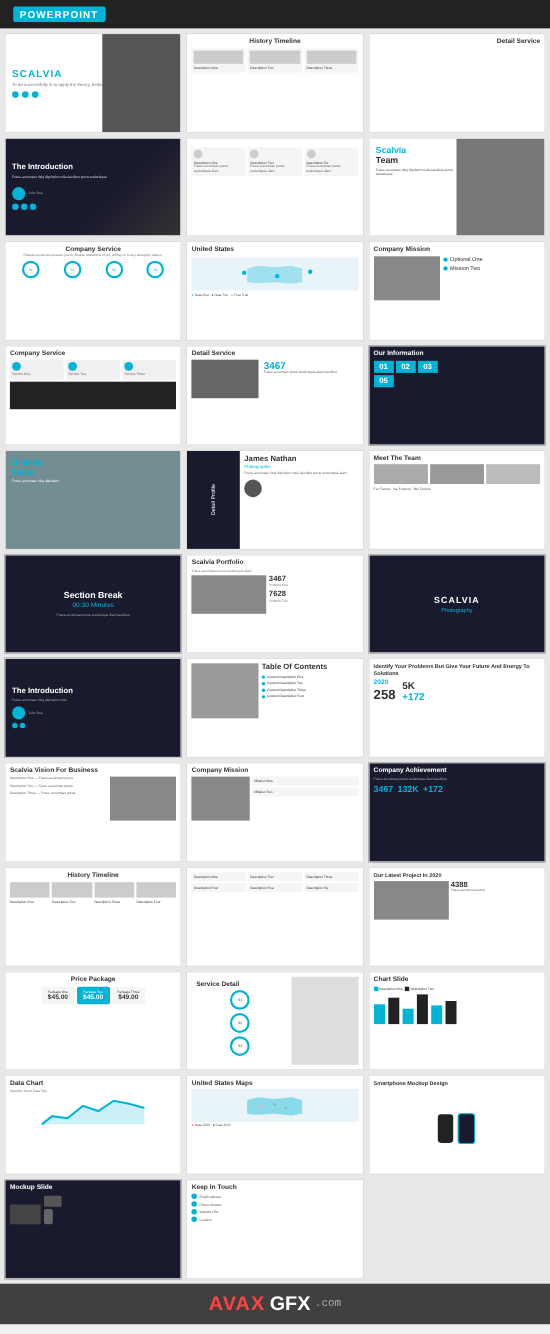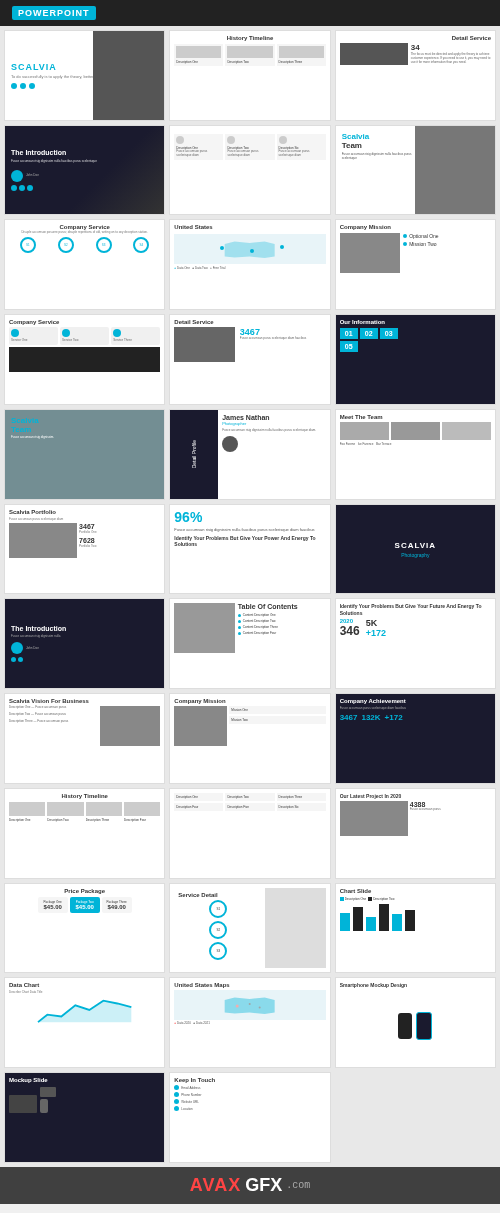--- a/index.html
+++ b/index.html
@@ -357,27 +357,20 @@
       </div>
       <div class="t-item">
         <div class="t-img"></div>
         <div>Description Three</div>
       </div>
     </div>
   </div>
 
   <div class="slide slide-3">
     <div class="title">Detail Service</div>
-    <div class="content">
-      <div class="img-area"></div>
-      <div class="text-area">
-        <div style="font-size:8px;font-weight:bold;color:#333;">34</div>
-        <div style="font-size:3px;color:#666;line-height:1.3;">The focus must be directed and apply the theory to achieve customer experience. If you need to use it, you may need to use it for more information than you need.</div>
-      </div>
-    </div>
   </div>
 
   <div class="slide slide-4">
     <div class="title">The Introduction</div>
     <div class="text">Fusce accumsan risig dignissim nulla faucibus purus scelerisque</div>
     <div style="display:flex;align-items:center;gap:3px;margin-top:4px;">
       <div class="avatar"></div>
       <div style="font-size:3px;color:#aaa;">John Doe</div>
     </div>
     <div style="display:flex;gap:2px;margin-top:3px;">
@@ -534,40 +527,40 @@
       <div class="member" style="background:#999;"></div>
       <div class="member" style="background:#bbb;"></div>
     </div>
     <div style="font-size:3px;color:#555;margin-top:2px;">
       <span>Foo Farene &nbsp;</span>
       <span>Ise Farence &nbsp;</span>
       <span>Bar Terrace</span>
     </div>
   </div>
 
+  <div class="slide slide-16">
+    <div class="title">Section Break</div>
+    <div class="time">00:30 Minutes</div>
+    <div style="font-size:3px;color:#aaa;margin-top:3px;">Fusce accumsan purus scelerisque diam faucibus</div>
+  </div>
 
   <div class="slide slide-17">
     <div class="title">Scalvia Portfolio</div>
     <div style="font-size:3px;color:#777;margin-bottom:2px;">Fusce accumsan purus scelerisque diam</div>
     <div class="content">
       <div class="photo" style="height:35px;"></div>
       <div class="items">
         <div class="num">3467</div>
         <div style="font-size:3px;color:#777;">Portfolio One</div>
         <div class="num" style="margin-top:3px;">7628</div>
         <div style="font-size:3px;color:#777;">Portfolio Two</div>
       </div>
     </div>
   </div>
 
-  <div class="slide slide-18">
-    <div class="percent">96%</div>
-    <div class="text">Fusce accumsan risig dignissim nulla faucibus purus scelerisque diam faucibus</div>
-    <div class="subtitle">Identify Your Problems But Give Your Power And Energy To Solutions</div>
-  </div>
 
   <div class="slide slide-19">
     <div class="brand">SCALVIA</div>
     <div class="sub">Photography</div>
   </div>
 
   <div class="slide slide-20">
     <div class="title">The Introduction</div>
     <div style="font-size:3px;color:#aaa;margin-top:2px;">Fusce accumsan risig dignissim nulla</div>
     <div class="person">
@@ -603,21 +596,21 @@
         </div>
       </div>
     </div>
   </div>
 
   <div class="slide slide-22">
     <div class="title">Identify Your Problems But Give Your Future And Energy To Solutions</div>
     <div class="content">
       <div>
         <div class="year cyan">2020</div>
-        <div class="num">346</div>
+        <div class="num">258</div>
       </div>
       <div style="margin-left:4px;">
         <div class="num" style="font-size:9px;">5K</div>
         <div class="num" style="font-size:9px;color:#00b4d8;">+172</div>
       </div>
     </div>
   </div>
 
   <div class="slide slide-23">
     <div class="title">Scalvia Vision For Business</div>

